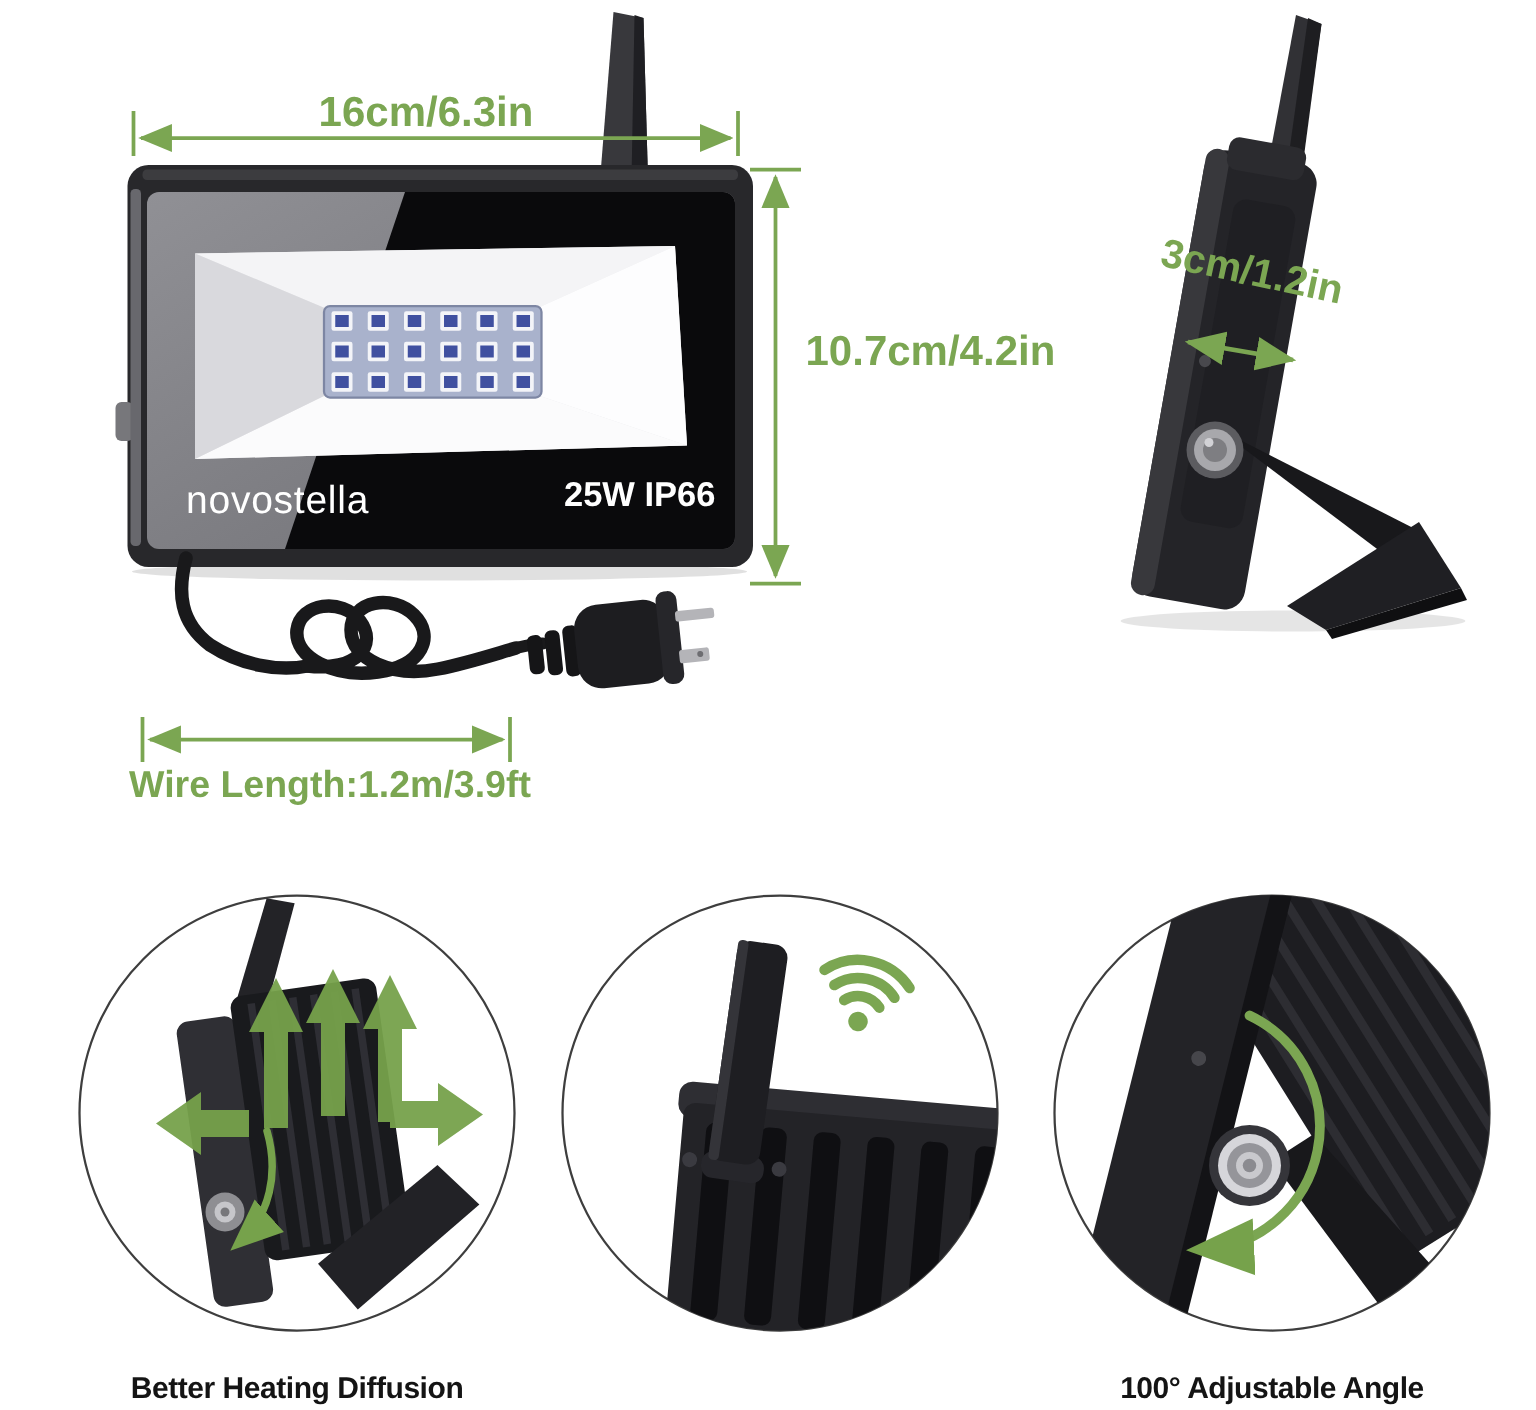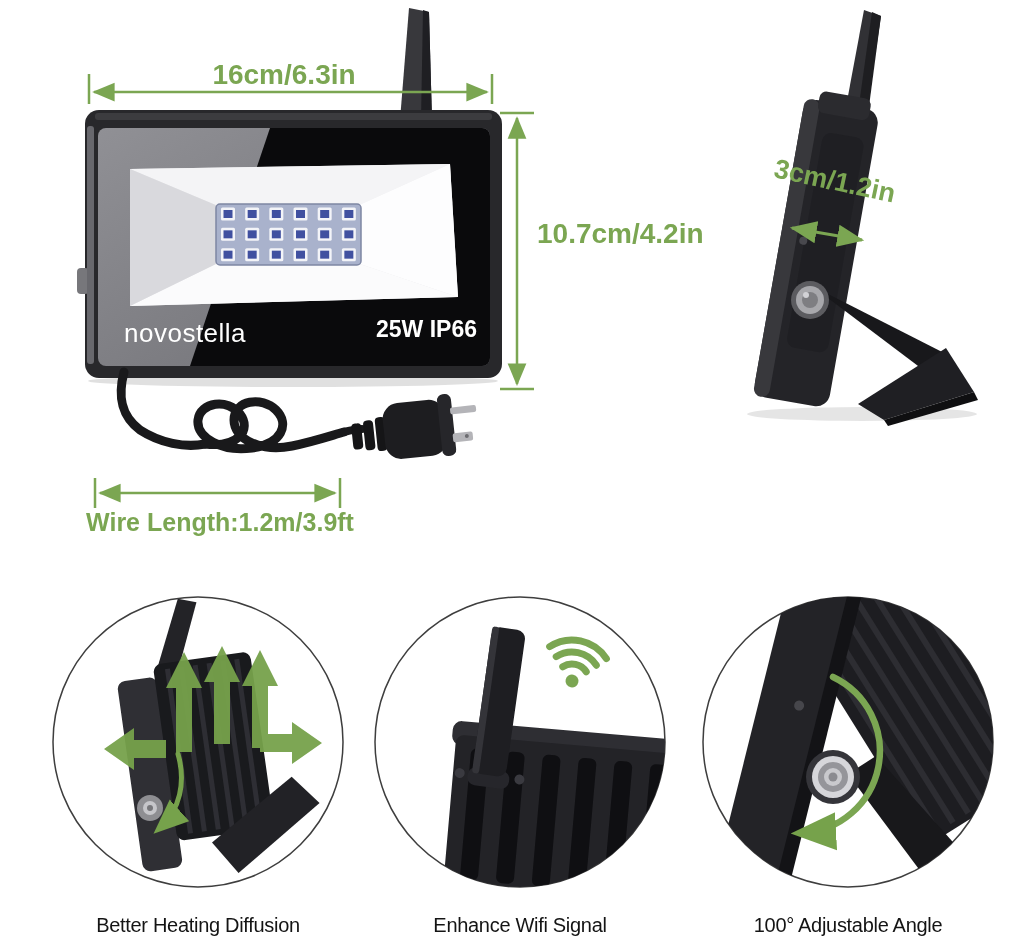--- a/index.html
+++ b/index.html
@@ -1,21 +1,21 @@
 <!DOCTYPE html>
 <html><head>
 <meta charset="utf-8">
 <style>
   html,body{margin:0;padding:0;background:#fff;}
   .stage{position:relative;width:1024px;height:940px;background:#ffffff;overflow:hidden;
          font-family:"Liberation Sans",sans-serif;}
   svg text{font-family:"Liberation Sans",sans-serif;}
   .dim-text{fill:#7ba652;font-weight:bold;}
   .feature{position:absolute;top:592px;width:300px;text-align:center;}
-  .feature .caption{margin-top:18px;font-size:20px;letter-spacing:-0.3px;color:#141414;}
+  .feature .caption{margin-top:18px;font-size:20px;letter-spacing:-0.3px;color:#141414;font-weight:bold;}
 </style>
 </head>
 <body>
 
 <div class="stage">
 
   
   <svg width="1024" height="590" viewBox="0 0 1024 590">
     <defs>
       <marker id="ah" viewBox="0 0 12 10" refX="11" refY="5" markerWidth="9" markerHeight="8" orient="auto-start-reverse">
@@ -243,21 +243,20 @@
           <rect x="112" y="36" width="7" height="148" rx="3" fill="#343439"></rect>
         </g>
         <g transform="rotate(12 202 89)" stroke="#7ba652" stroke-width="7" fill="none" stroke-linecap="round">
           <path d="M190,77 A17,17 0 0 1 214,77"></path>
           <path d="M181.5,68.5 A29,29 0 0 1 222.5,68.5"></path>
           <path d="M173,60 A41,41 0 0 1 231,60"></path>
           <circle cx="202" cy="89" r="6.5" fill="#7ba652" stroke="none"></circle>
         </g>
       </g>
     </svg>
-    <div class="caption">Enhance Wifi Signal</div>
   </div>
 
   
   <div class="feature" style="left:698px;">
     <svg width="300" height="300" viewBox="0 0 300 300">
       <defs>
           <clipPath id="c3">
             <circle cx="150" cy="150" r="145"></circle>
           </clipPath>
         </defs>

